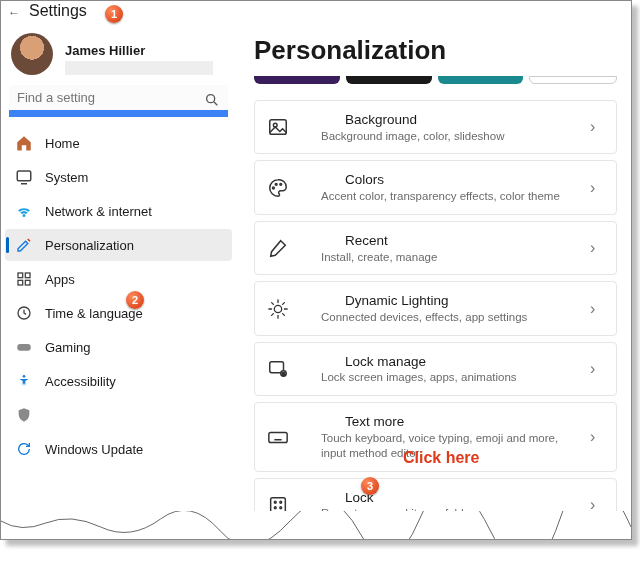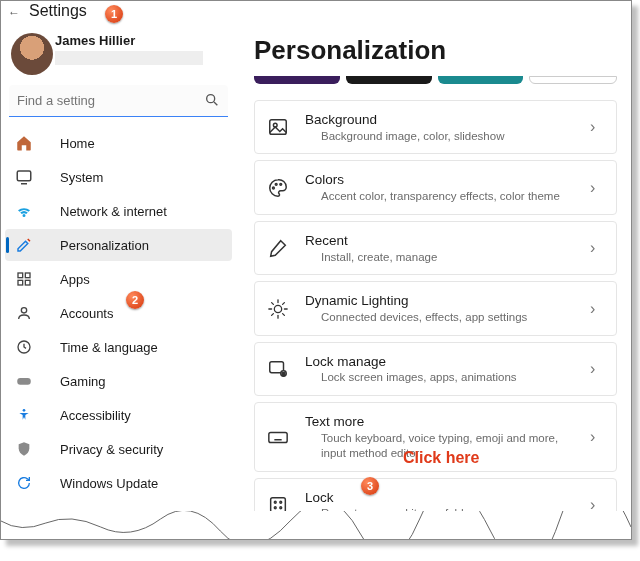--- a/index.html
+++ b/index.html
@@ -3,42 +3,42 @@
 <meta charset="utf-8">
 <style>
   * { box-sizing: border-box; margin: 0; padding: 0; }
   body { font-family: "Segoe UI", Arial, sans-serif; background: #fff; color: #1a1a1a; width: 640px; height: 561px; overflow: hidden; position: relative; }
   .window { width: 632px; height: 540px; border: 1px solid #888; background: #fff; position: relative; overflow: hidden; }
   .header { height: 18px; display: flex; align-items: center; padding: 2px 6px 0 6px; font-size: 12px; }
   .back-arrow { width: 14px; text-align: center; color: #555; margin-right: 8px; cursor: pointer; }
   .header-title { font-size: 16px; }
   .body-layout { display: flex; height: calc(100% - 22px); }
   .sidebar { width: 235px; flex: 0 0 235px; padding: 8px 4px 0 4px; }
-  .profile { display: flex; align-items: flex-start; padding: 6px 6px 10px 6px; gap: 2px; }
+  .profile { display: flex; align-items: flex-end; padding: 6px 6px 10px 6px; gap: 12px; }
   .avatar { width: 42px; height: 42px; border-radius: 50%; background: radial-gradient(circle at 50% 35%, #d9a078 0 12px, #6b4a3a 12px 21px); flex: 0 0 42px; }
   .profile-text { line-height: 1.2; }
   .profile-name { font-size: 13px; font-weight: 600; }
   .profile-sub { width: 148px; height: 14px; background: #eee; margin-top: 2px; }
   .search-wrap { margin: 0 4px 10px 4px; position: relative; }
-  .search-input { width: 100%; height: 32px; border: none; border-bottom: 1px solid #3b82f6; background: #fbfbfb; padding: 0 30px 0 8px; font-size: 13px; outline: none; border-radius: 4px 4px 0 0; }
+  .search-input { width: 100%; height: 32px; border: none; border-bottom: 7px solid #3b82f6; background: #fbfbfb; padding: 0 30px 0 8px; font-size: 13px; outline: none; border-radius: 4px 4px 0 0; }
   .search-icon { position: absolute; right: 8px; top: 7px; width: 16px; height: 16px; color: #555; }
   .nav { display: flex; flex-direction: column; gap: 2px; }
-  .nav-item { display: flex; align-items: center; gap: 27px; padding: 7px 10px; font-size: 13px; border-radius: 4px; cursor: pointer; position: relative; }
+  .nav-item { display: flex; align-items: center; gap: 12px; padding: 7px 10px; font-size: 13px; border-radius: 4px; cursor: pointer; position: relative; }
   .nav-item.active { background: #ececec; }
   .nav-item.active::before { content: ""; position: absolute; left: 1px; top: 8px; bottom: 8px; width: 3px; background: #0067c0; border-radius: 2px; }
   .nav-icon { width: 18px; height: 18px; flex: 0 0 18px; display: flex; align-items: center; justify-content: center; }
   .main { flex: 1; padding: 16px 14px 0 18px; overflow: hidden; }
   .page-title { font-size: 26px; font-weight: 600; margin-bottom: 8px; }
   .theme-strip { display: flex; gap: 6px; margin-bottom: 16px; height: 10px; align-items: flex-end; }
   .theme-swatch { flex: 1; height: 8px; border-radius: 0 0 6px 6px; }
   .card-list { display: flex; flex-direction: column; gap: 6px; }
   .card { border: 1px solid #e5e5e5; border-radius: 4px; padding: 10px 12px; display: flex; align-items: center; gap: 16px; cursor: pointer; background: #fff; }
   .card-icon { width: 22px; height: 22px; flex: 0 0 22px; color: #333; display: flex; align-items: center; justify-content: center; }
   .card-text { flex: 1; line-height: 1.3; }
-  .card-title { font-size: 13.5px; }
+  .card-title { font-size: 13.5px; margin-left: 40px; }
   .card-sub { font-size: 11.5px; color: #6b6b6b; margin-left: 16px; }
   .chev { width: 14px; color: #777; }
   
   .badge { position: absolute; width: 18px; height: 18px; border-radius: 50%; background: radial-gradient(circle at 35% 30%, #ff8a5c, #d4340a); color: #fff; font-size: 11px; font-weight: 700; display: flex; align-items: center; justify-content: center; box-shadow: 0 1px 2px rgba(0,0,0,.4); z-index: 20; }
   .annotation-text { position: absolute; color: #e03a1a; font-weight: 700; font-size: 16px; z-index: 20; }
   
   .torn { position: absolute; left: 0; right: 0; bottom: 0; height: 28px; background: #fff; }
   .torn svg { width: 100%; height: 100%; display: block; }
   .shadow { position: absolute; left: 6px; top: 6px; width: 632px; height: 540px; background: rgba(0,0,0,.25); z-index: -1; filter: blur(2px); }
 </style>
@@ -114,29 +114,20 @@
                 <rect x="14" y="3" width="7" height="7"></rect>
                 <rect x="3" y="14" width="7" height="7"></rect>
                 <rect x="14" y="14" width="7" height="7"></rect>
               </svg>
             </span>
           <span>Apps</span>
         </div>
         <div class="nav-item">
           <span class="nav-icon">
               <svg viewBox="0 0 24 24" width="16" height="16" fill="none" stroke="#444" stroke-width="2">
-                <circle cx="12" cy="8" r="4"></circle>
-                <path d="M4 21c0-4 4-6 8-6s8 2 8 6"></path>
-              </svg>
-            </span>
-          <span>Accounts</span>
-        </div>
-        <div class="nav-item">
-          <span class="nav-icon">
-              <svg viewBox="0 0 24 24" width="16" height="16" fill="none" stroke="#444" stroke-width="2">
                 <circle cx="12" cy="12" r="9"></circle>
                 <path d="M12 7v5l3 2"></path>
               </svg>
             </span>
           <span>Time &amp; language</span>
         </div>
         <div class="nav-item">
           <span class="nav-icon">
               <svg viewBox="0 0 24 24" width="18" height="18" fill="#8a8a8a">
                 <rect x="3" y="8" width="18" height="9" rx="4"></rect>
@@ -152,21 +143,20 @@
               </svg>
             </span>
           <span>Accessibility</span>
         </div>
         <div class="nav-item">
           <span class="nav-icon">
               <svg viewBox="0 0 24 24" width="16" height="16" fill="#8a8a8a">
                 <path d="M12 2l8 3v6c0 5-3 9-8 11-5-2-8-6-8-11V5z"></path>
               </svg>
             </span>
-          <span>Privacy &amp; security</span>
         </div>
         <div class="nav-item">
           <span class="nav-icon">
               <svg viewBox="0 0 24 24" width="16" height="16" fill="none" stroke="#1a7de0" stroke-width="2">
                 <path d="M20 12a8 8 0 1 1-3-6.3L20 8"></path>
                 <path d="M20 3v5h-5"></path>
               </svg>
             </span>
           <span>Windows Update</span>
         </div>

